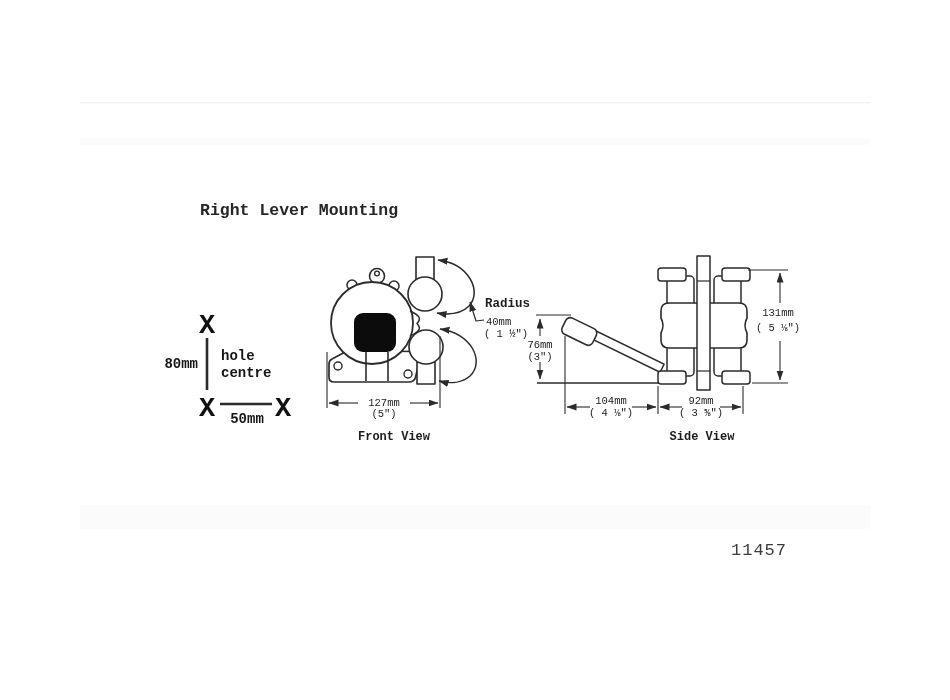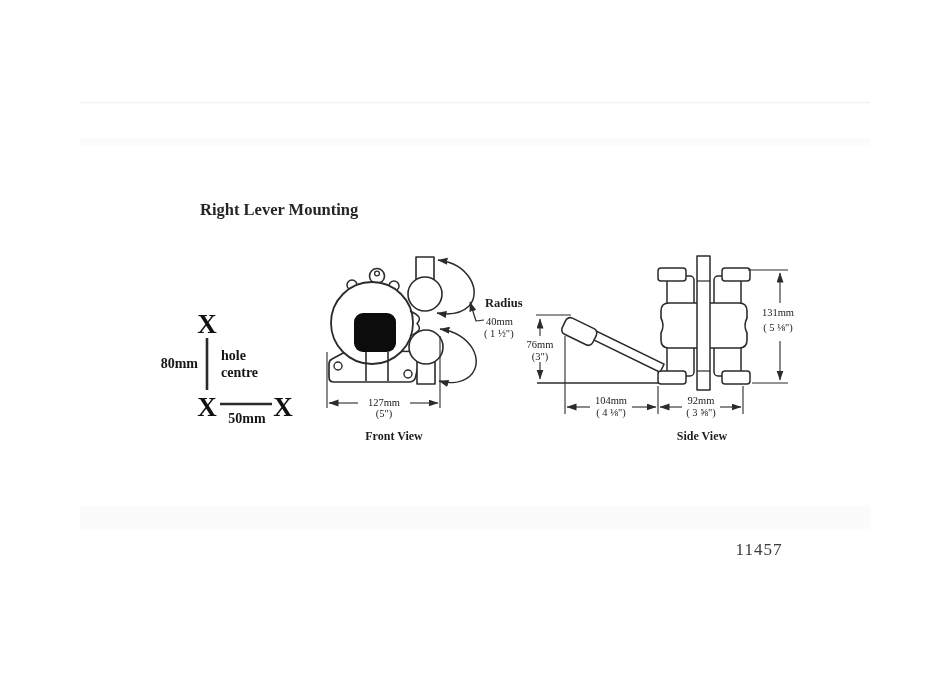--- a/index.html
+++ b/index.html
@@ -1,18 +1,18 @@
 <!DOCTYPE html>
 <html><head>
 <meta charset="utf-8">
 <style>
   html,body{margin:0;padding:0;background:#ffffff;}
   .canvas{
     position:relative;width:950px;height:700px;background:#ffffff;overflow:hidden;
-    font-family:Liberation Serif, serif;
+    font-family:Liberation Mono, monospace;
   }
   svg{position:absolute;left:0;top:0;}
   svg text{fill:#222222;}
   .t-title{font-size:16.5px;font-weight:bold;fill:#262626;}
   .t-dim{font-size:10.5px;fill:#222222;}
   .t-cap{font-size:12px;font-weight:bold;fill:#1d1d1d;}
   .t-radius{font-size:12.5px;font-weight:bold;fill:#1d1d1d;}
   .t-x{font-size:27px;font-weight:bold;fill:#111111;}
   .t-holelbl{font-size:14px;font-weight:bold;fill:#161616;}
   .t-fignum{font-size:17px;fill:#3a3a3a;letter-spacing:1px;}

